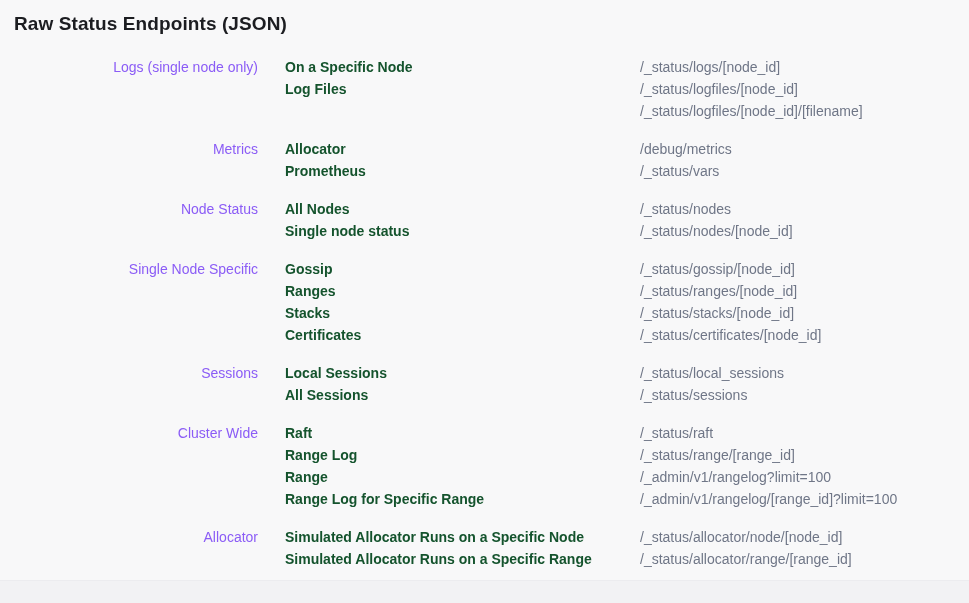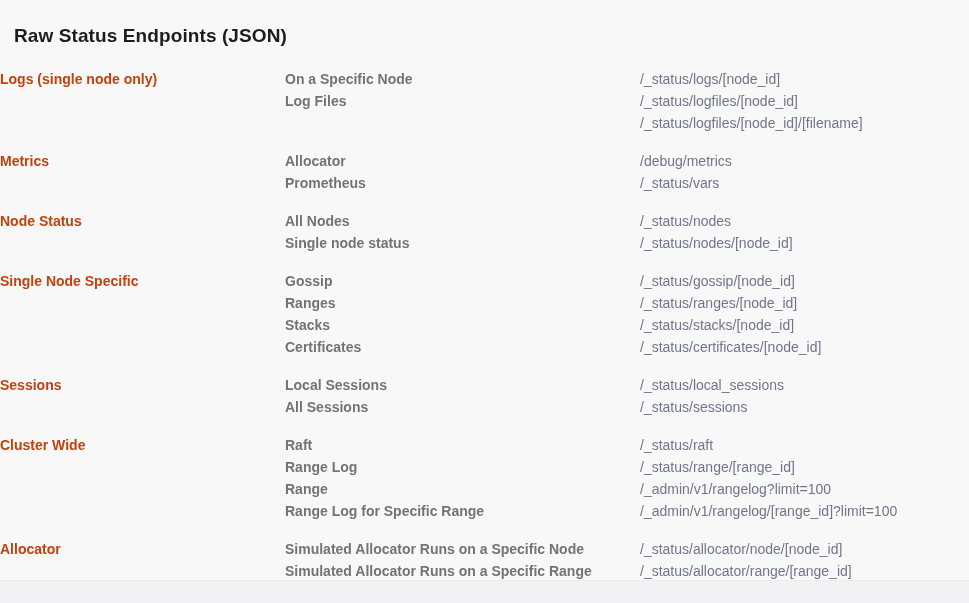--- a/index.html
+++ b/index.html
@@ -11,21 +11,20 @@
     font-family: "Liberation Sans", sans-serif;
     overflow: hidden;
   }
   .page {
     position: relative;
     width: 929px;
     height: 580px;
     background: #f8f8f9;
     box-sizing: border-box;
     padding: 13px 0 0 0;
-    margin-top: 12px;
   }
   .page-footer-band {
     position: absolute;
     top: 580px;
     left: 0;
     width: 969px;
     height: 23px;
     background: #f2f2f4;
     border-top: 1px solid #ececef;
     box-sizing: border-box;
@@ -37,39 +36,39 @@
     letter-spacing: 0.1px;
     color: #1c1d21;
   }
   .group {
     display: grid;
     grid-template-columns: 258px 382px auto;
     margin-bottom: 16px;
   }
   .group-category {
     grid-column: 1;
-    text-align: left;
+    text-align: right;
     font-size: 14px;
-    font-weight: 700;
-    color: #c2410c;
+    font-weight: 400;
+    color: #8b5cf6;
     line-height: 22px;
     white-space: nowrap;
   }
   .group-links {
     grid-column: 2;
     padding-left: 27px;
   }
   .group-endpoints {
     grid-column: 3;
   }
   .endpoint-link {
     display: block;
     font-size: 14px;
     font-weight: 600;
-    color: #737373;
+    color: #14532d;
     line-height: 22px;
     text-decoration: none;
     white-space: nowrap;
     cursor: pointer;
   }
   .endpoint-path {
     display: block;
     font-size: 14px;
     font-weight: 400;
     color: #6f7687;

